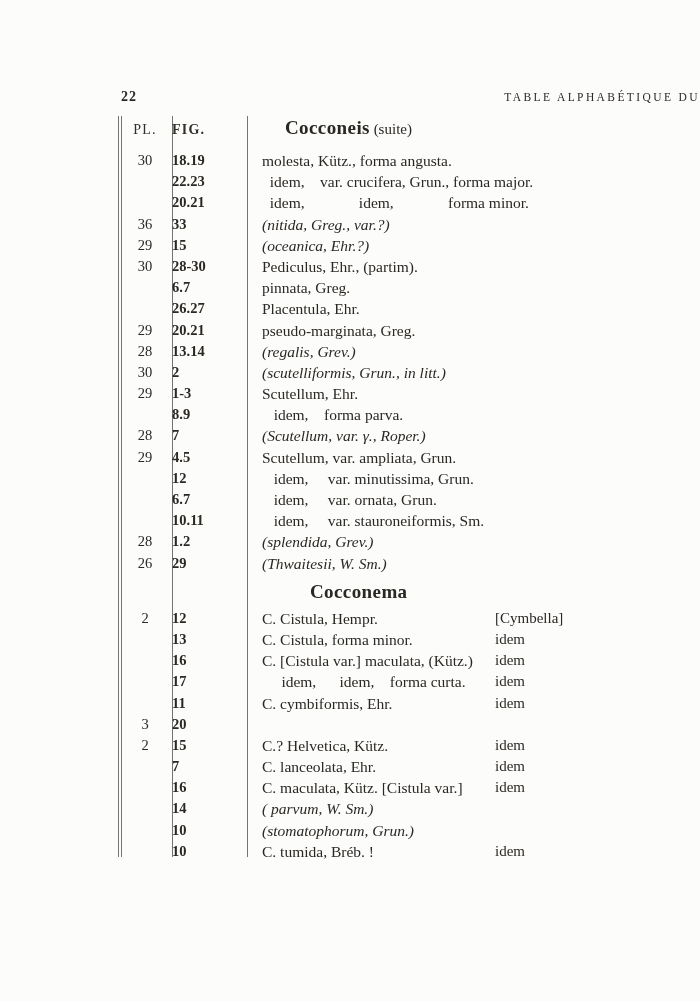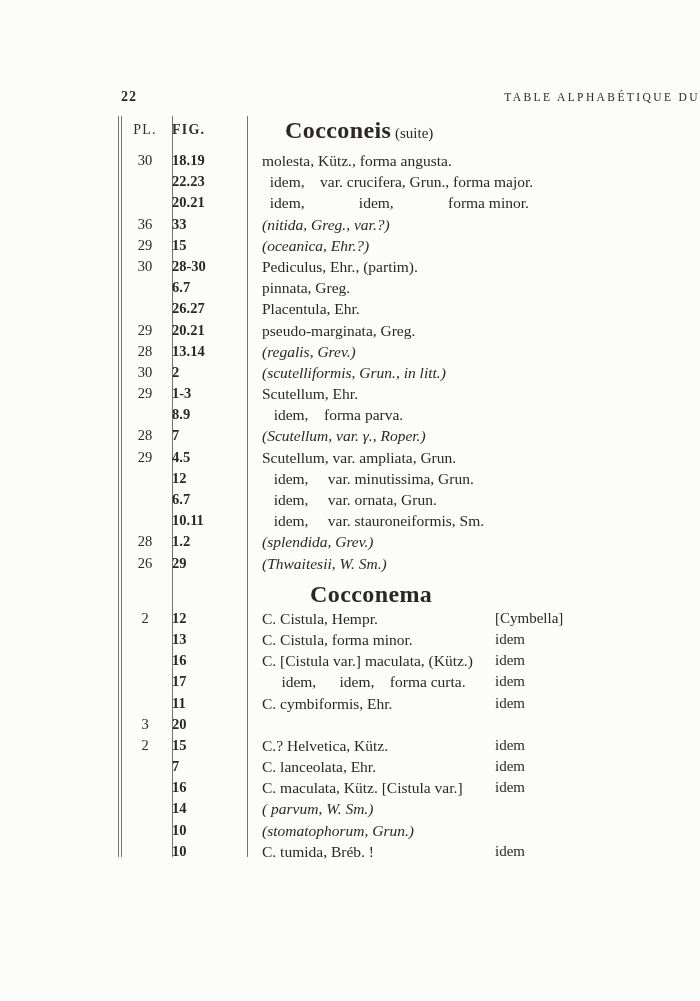--- a/index.html
+++ b/index.html
@@ -39,21 +39,21 @@
   .col-pl  { width:54px;  flex:none; text-align:center; }
   .col-fig { width:75px;  flex:none; text-align:left;font-weight:bold; }
   .col-name{ width:248px; flex:none; padding-left:15px; white-space:pre; }
   .col-right{ width:85px; flex:none; text-align:left; white-space:nowrap; }
   .header-row .col-pl, .header-row .col-fig {
     font-size:14px; letter-spacing:1.2px; padding-top:6px; color:#33302b;
   }
   .section-title-inline {
     padding-left:38px; padding-top:1px; font-size:15px; white-space:nowrap;
   }
-  .genus { font-weight:bold; font-size:24px; letter-spacing:.4px; }
+  .genus { font-weight:bold; font-size:19px; letter-spacing:.4px; }
   .suffix { font-size:15px; }
   .row {
     display:flex; height:21.2px; line-height:21.2px; font-size:15.5px;
   }
   .row .col-pl { font-size:14.5px; }
   .row .col-fig { font-size:14.5px; }
   .row.italic .col-name { font-style:italic; }
   .row .col-right { font-size:15px; }
   .section-heading {
     height:34px; padding-top:7px; padding-left:192px;

